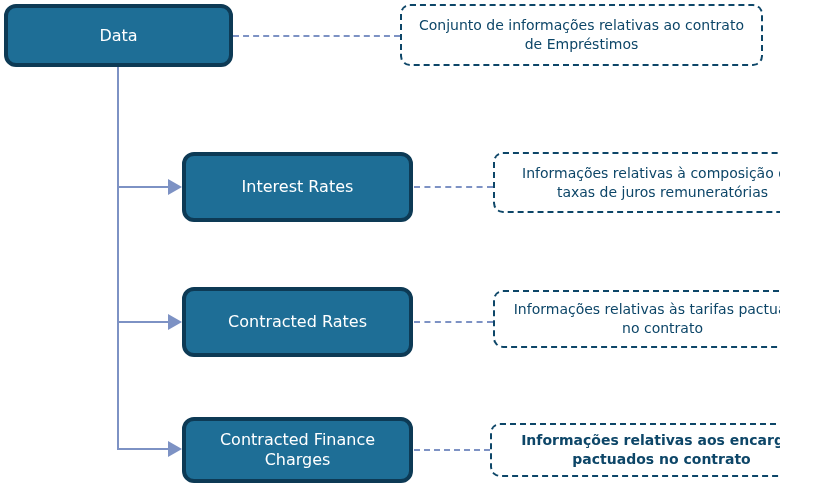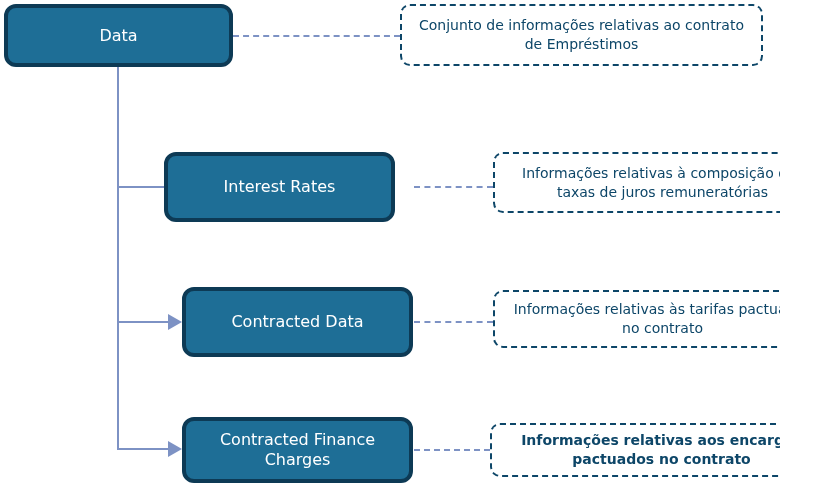--- a/index.html
+++ b/index.html
@@ -88,26 +88,26 @@
 
   <div class="dash" style="left:233px;top:35px;width:167px;"></div>
   <div class="dash" style="left:414px;top:186px;width:79px;"></div>
   <div class="dash" style="left:414px;top:321px;width:79px;"></div>
   <div class="dash" style="left:414px;top:449px;width:76px;"></div>
 
   <div class="node" style="left:4px;top:4px;width:229px;height:63px;">
     <span>Data</span>
   </div>
 
-  <div class="node" style="left:164px;top:152px;width:231px;height:70px;text-align:center;">
+  <div class="node" style="left:182px;top:152px;width:231px;height:70px;text-align:center;">
     <span>Interest Rates</span>
   </div>
 
   <div class="node" style="left:182px;top:287px;width:231px;height:70px;">
-    <span>Contracted Data</span>
+    <span>Contracted Rates</span>
   </div>
 
   <div class="node" style="left:182px;top:417px;width:231px;height:66px;">
     <span>Contracted Finance Charges</span>
   </div>
 
   <div class="note" style="left:400px;top:4px;width:363px;height:62px;">
     <span>Conjunto de informações relativas ao contrato de Empréstimos</span>
   </div>
 

